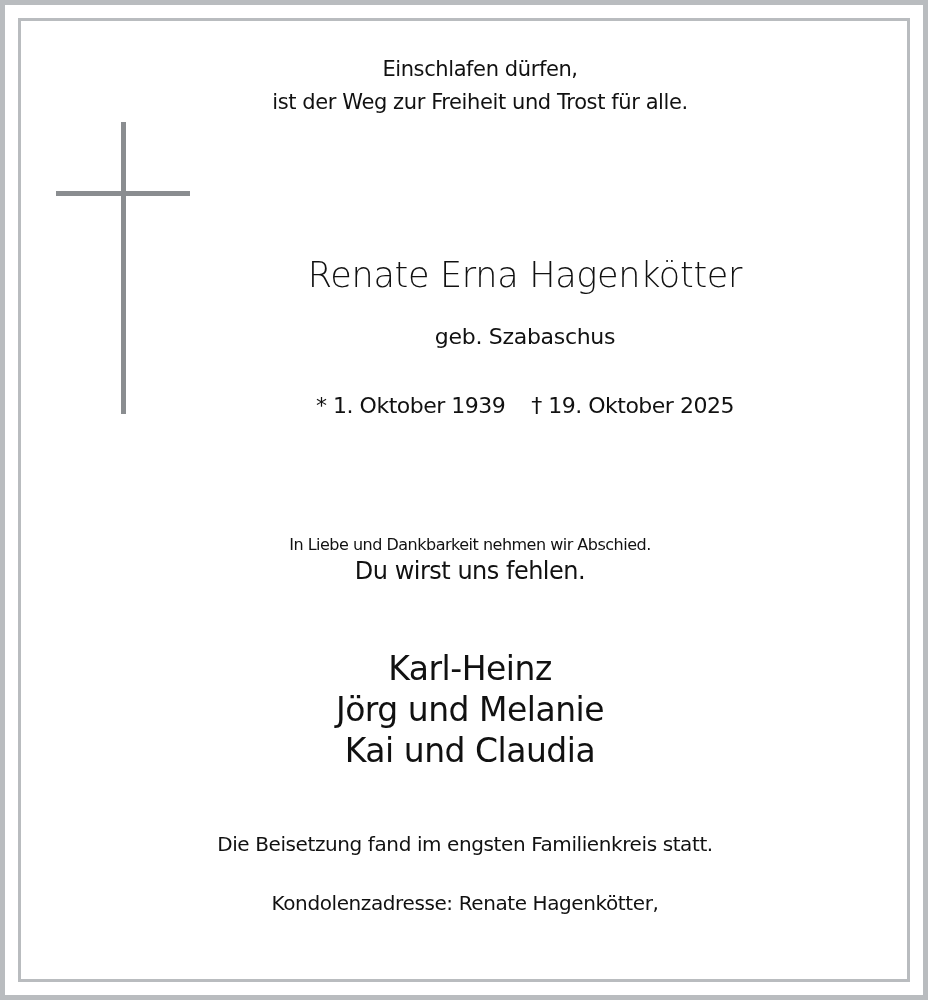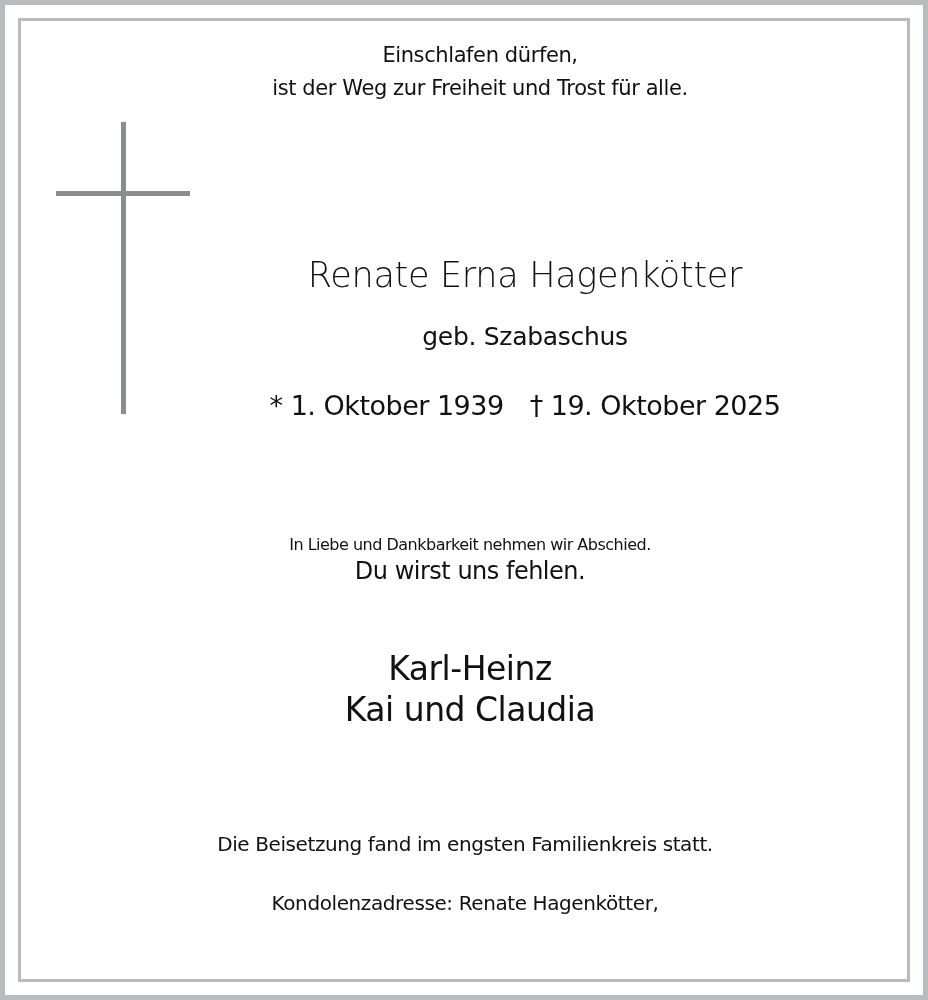--- a/index.html
+++ b/index.html
@@ -12,24 +12,24 @@
       position: absolute; left: 18px; top: 18px; width: 892px; height: 964px;
       box-sizing: border-box; border: 3px solid #b9bcbf; background: #fff;
     }
     .cross-v {
       position: absolute; left: 121px; top: 122px; width: 5px; height: 292px; background: #8a8d90;
     }
     .cross-h {
       position: absolute; left: 56px; top: 191px; width: 134px; height: 5px; background: #8a8d90;
     }
     .text { position: absolute; left: 0; width: 928px; text-align: center; color: #111; font-family: "DejaVu Sans", sans-serif; }
-    .poem { top: 39px; left: 140px; width: 680px; font-size: 21px; line-height: 33px; letter-spacing: -0.4px; }
+    .poem { top: 53px; left: 140px; width: 680px; font-size: 21px; line-height: 33px; letter-spacing: -0.4px; }
     .name { top: 245px; left: 180px; width: 690px; font-size: 35px; line-height: 60px; font-weight: 300; letter-spacing: -0.3px; }
-    .maiden { top: 314px; left: 180px; width: 690px; font-size: 25px; line-height: 46px; letter-spacing: -0.3px; }
-    .dates { top: 386px; left: 180px; width: 690px; font-size: 27px; line-height: 40px; letter-spacing: -0.5px; }
+    .maiden { top: 314px; left: 180px; width: 690px; font-size: 22px; line-height: 46px; letter-spacing: -0.3px; }
+    .dates { top: 386px; left: 180px; width: 690px; font-size: 22px; line-height: 40px; letter-spacing: -0.5px; }
     .dates .sep { display: inline-block; width: 26px; }
     .farewell { top: 526px; left: 120px; width: 700px; font-size: 16px; line-height: 38px; letter-spacing: -0.5px; }
     .miss { top: 552px; left: 120px; width: 700px; font-size: 24px; line-height: 38px; letter-spacing: -0.5px; }
     .mourners { top: 648px; left: 120px; width: 700px; font-size: 33px; line-height: 41px; letter-spacing: -0.5px; }
     .burial { top: 820px; left: 150px; width: 630px; font-size: 20px; line-height: 32px; letter-spacing: -0.4px; margin-top: 8px; }
     .address { top: 886px; left: 150px; width: 630px; font-size: 20px; line-height: 34px; letter-spacing: -0.4px; }
     .line { display: block; }
   </style>
 </head>
 <body>
@@ -51,20 +51,21 @@
 <div class="text maiden">geb. Szabaschus</div>
 <div class="text dates">
   <span>* 1. Oktober 1939</span><span class="sep"></span><span>† 19. Oktober 2025</span>
 </div>
 
 <div class="text farewell">In Liebe und Dankbarkeit nehmen wir Abschied.</div>
 <div class="text miss">Du wirst uns fehlen.</div>
 
 <div class="text mourners">
   <span class="line">Karl-Heinz</span>
+  <span class="line">Jörg und Melanie</span>
   <span class="line">Kai und Claudia</span>
 </div>
 
 <div class="text burial">Die Beisetzung fand im engsten Familienkreis statt.</div>
 
 <div class="text address">
   <span class="line">Kondolenzadresse: Renate Hagenkötter,</span>
 </div>
 
 </body></html>

